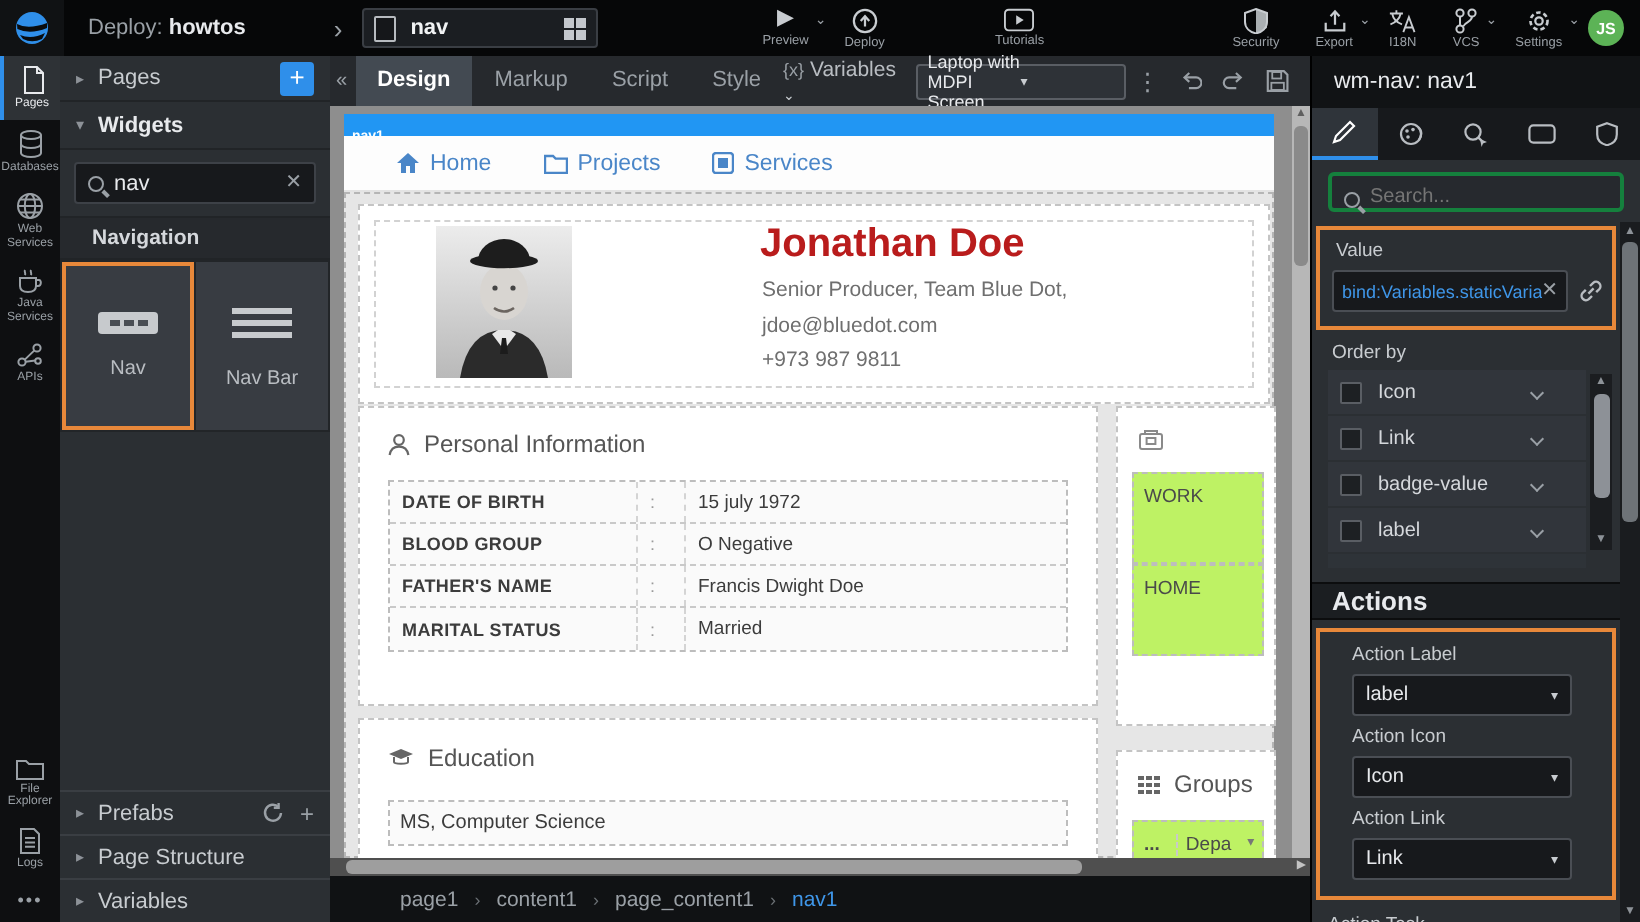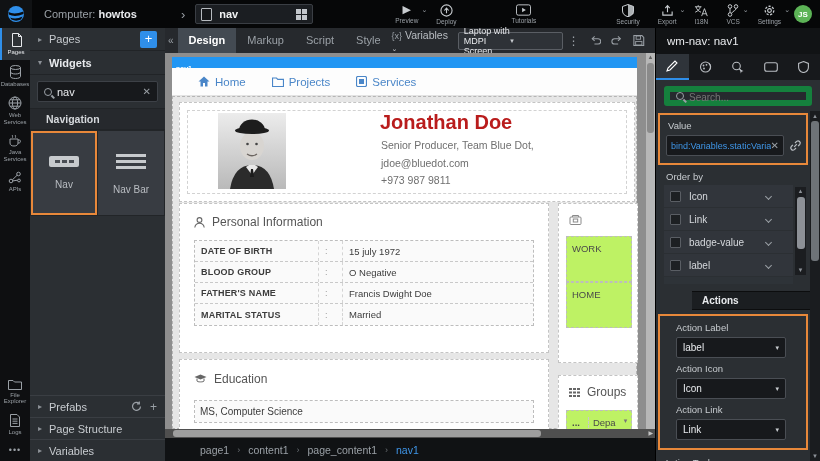--- a/index.html
+++ b/index.html
@@ -112,42 +112,42 @@
   .cb.current { color:var(--bindblue); }
   .cb-sep { color:#6b7075; font-size:9px; }
 
   
   #inspector { position:absolute; left:655px; top:28px; width:165px; height:433px; background:#2b2f33; border-left:1px solid #000; display:flex; flex-direction:column; }
   #insp-title { height:26px; background:#111315; color:#e8eaed; font-size:11.5px; display:flex; align-items:center; padding-left:11px; flex:none; }
   #insp-tabs { height:26px; background:#17191c; display:flex; flex:none; }
   .itab { flex:1; display:flex; align-items:center; justify-content:center; color:#b9bdc2; cursor:pointer; }
   .itab.active { background:#2f343a; border-bottom:2px solid var(--accent); color:#fff; }
   #insp-search-wrap { padding:6px 8px 5px; flex:none; }
-  #insp-search { height:20px; background:#26292e; border:6px solid #15803d; border-radius:3px; display:flex; align-items:flex-start; padding:0 6px; }
+  #insp-search { height:20px; background:#26292e; border:2px solid #15803d; border-radius:3px; display:flex; align-items:flex-end; padding:0 6px; }
   #insp-search input { flex:1; background:transparent; border:none; outline:none; color:#c8ccd0; font-size:10px; width:90px; font-family:inherit; }
   #insp-body { flex:1; position:relative; overflow:hidden; }
   #insp-scroll { position:absolute; right:0; top:0; width:10px; bottom:0; background:#1a1c1f; }
   #insp-scroll .arr { color:#8d9298; font-size:6px; text-align:center; line-height:10px; }
   #insp-thumb { position:absolute; left:1px; top:10px; width:8px; height:140px; background:#6e7378; border-radius:3px; }
   .fgroup-label { color:#c8ccd0; font-size:9.5px; margin:6px 10px 3px; }
   .hl-orange { border:2px solid var(--orange); }
   #value-group { margin:2px 12px 0 2px; padding:2px 4px 7px 6px; }
   #value-row { display:flex; align-items:center; gap:5px; }
   #bind-input { flex:1; height:21px; background:#17191c; border:1px solid #4a4e54; border-radius:2px; display:flex; align-items:center; padding:0 4px; overflow:hidden; }
   #bind-input .bval { flex:1; color:var(--bindblue); font-size:9px; white-space:nowrap; overflow:hidden; }
   #orderby-wrap { position:relative; margin:2px 12px 0 2px; padding-left:6px; }
   .ob-row { height:22px; background:#31353b; margin-bottom:1px; display:flex; align-items:center; padding:0 6px; }
   .ob-row .cbx { width:11px; height:11px; background:#1d2023; border:1px solid #5a5e64; border-radius:1px; margin-right:8px; cursor:pointer; }
   .ob-row .olbl { flex:1; color:#d5d8dc; font-size:10px; }
   .chev { width:5px; height:5px; border-right:1.5px solid #9aa0a6; border-bottom:1.5px solid #9aa0a6; transform:rotate(45deg); margin-right:16px; }
   #ob-scroll { position:absolute; right:2px; top:2px; width:11px; height:88px; background:#1b1d20; }
   #ob-scroll .arr { color:#8d9298; font-size:6px; text-align:center; line-height:9px; }
   #ob-thumb { position:absolute; left:1.5px; top:10px; width:8px; height:52px; background:#8d9197; border-radius:3px; }
   .ob-cut { height:7px; background:#31353b; margin-right:0; opacity:.7; }
-  #actions-header { height:19px; background:#1b1e21; border-top:1px solid #0c0d0e; border-bottom:1px solid #0c0d0e; color:#e8eaed; font-size:10px; font-weight:bold; display:flex; align-items:center; padding-left:10px; margin-top:7px;margin-left:36px; }
+  #actions-header { height:19px; background:#1b1e21; border-top:1px solid #0c0d0e; border-bottom:1px solid #0c0d0e; color:#e8eaed; font-size:13px; font-weight:bold; display:flex; align-items:center; padding-left:10px; margin-top:7px; }
   #actions-group { margin:4px 12px 0 2px; padding:1px 4px 8px 0; }
   .field { margin:5px 16px 0; }
   .field .flabel { color:#c8ccd0; font-size:9.5px; margin-bottom:4px; }
   .select { height:21px; background:#17191c; border:1px solid #4a4e54; border-radius:2px; display:flex; align-items:center; padding:0 6px; cursor:pointer; }
   .select .sval { flex:1; color:#e8eaed; font-size:10px; }
   .select .scaret { color:#c8ccd0; font-size:7px; }
 
   .linkic { cursor:pointer; }
 </style>
 </head>
@@ -155,21 +155,21 @@
 
 <div id="topbar">
   <div id="logo">
     <svg width="18" height="18" viewBox="0 0 18 18">
       <circle cx="9" cy="9" r="8" fill="#2f8fea"></circle>
       <path d="M1.5 7 Q7 10 16.5 6.5 L16.5 9 Q8 12.5 1.7 9.5 Z" fill="#0a0c0e"></path>
       <path d="M3 12.5 Q9 14.8 15.5 11.5 L14 14.5 Q9 16.8 4.5 14.5 Z" fill="#0a0c0e"></path>
     </svg>
   </div>
   <div id="project">
-    <span>Computer:</span> <b>howtos</b>
+    <span>Deploy:</span> <b>howtos</b>
   </div>
   <div id="crumb-chev">›</div>
   <div id="page-selector">
     <span class="doc"></span>
     <span class="pname">nav</span>
     <span class="gridicon">
         <i></i>
         <i></i>
         <i></i>
         <i></i>

